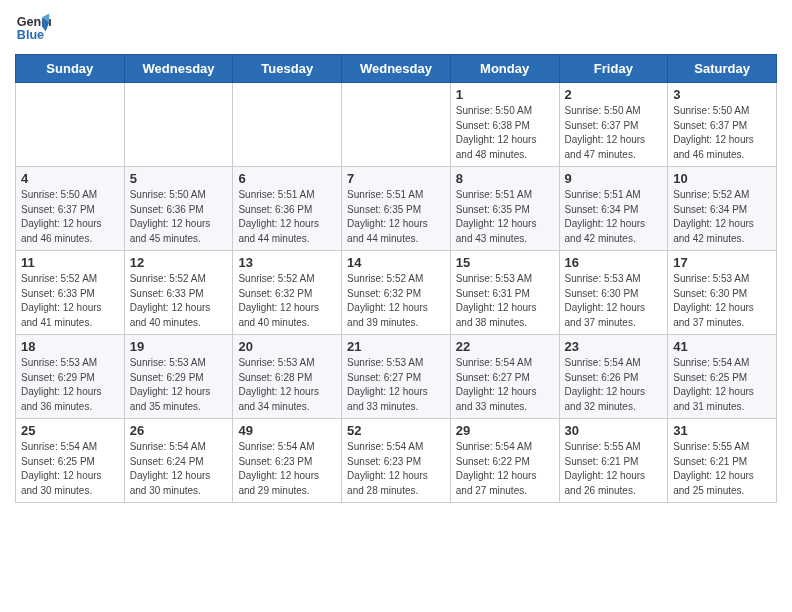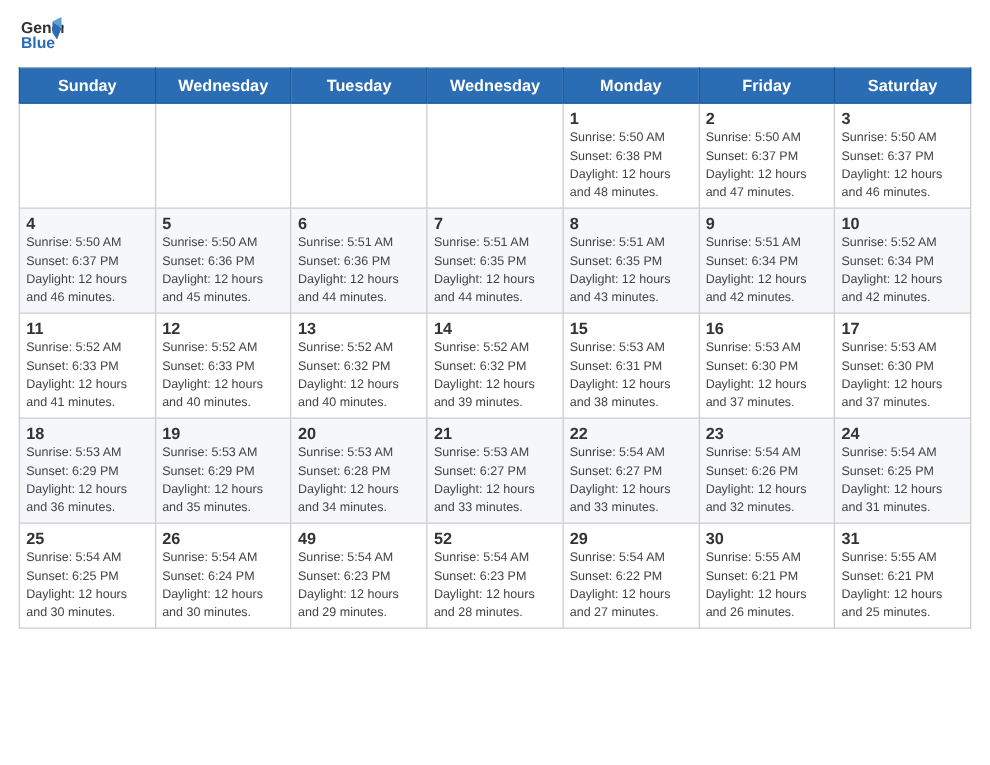--- a/index.html
+++ b/index.html
@@ -202,21 +202,21 @@
         </td>
         <td>
           <div class="day-number">22</div>
           <div class="day-info">Sunrise: 5:54 AM<br>Sunset: 6:27 PM<br>Daylight: 12 hours<br>and 33 minutes.</div>
         </td>
         <td>
           <div class="day-number">23</div>
           <div class="day-info">Sunrise: 5:54 AM<br>Sunset: 6:26 PM<br>Daylight: 12 hours<br>and 32 minutes.</div>
         </td>
         <td>
-          <div class="day-number">24</div>
+          <div class="day-number">41</div>
           <div class="day-info">Sunrise: 5:54 AM<br>Sunset: 6:25 PM<br>Daylight: 12 hours<br>and 31 minutes.</div>
         </td>
       </tr>
       <tr>
         <td>
           <div class="day-number">25</div>
           <div class="day-info">Sunrise: 5:54 AM<br>Sunset: 6:25 PM<br>Daylight: 12 hours<br>and 30 minutes.</div>
         </td>
         <td>
           <div class="day-number">26</div>

